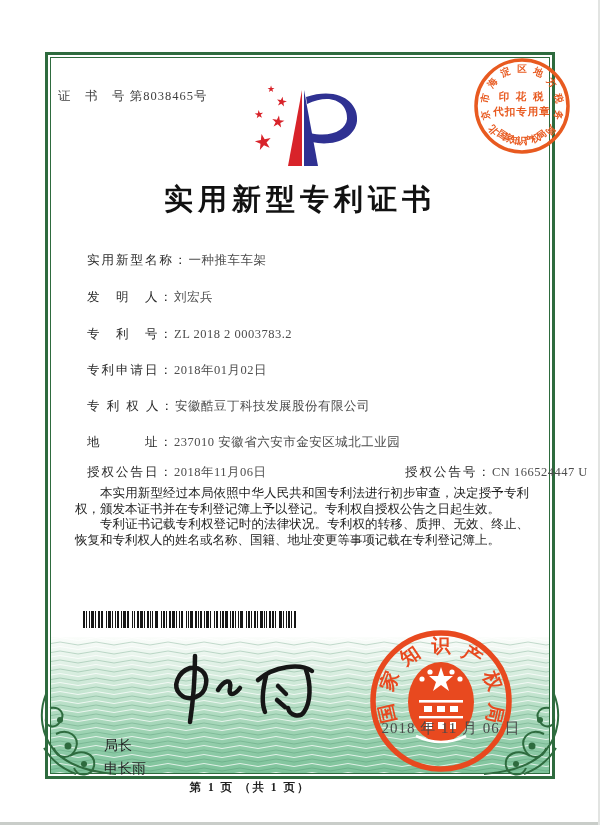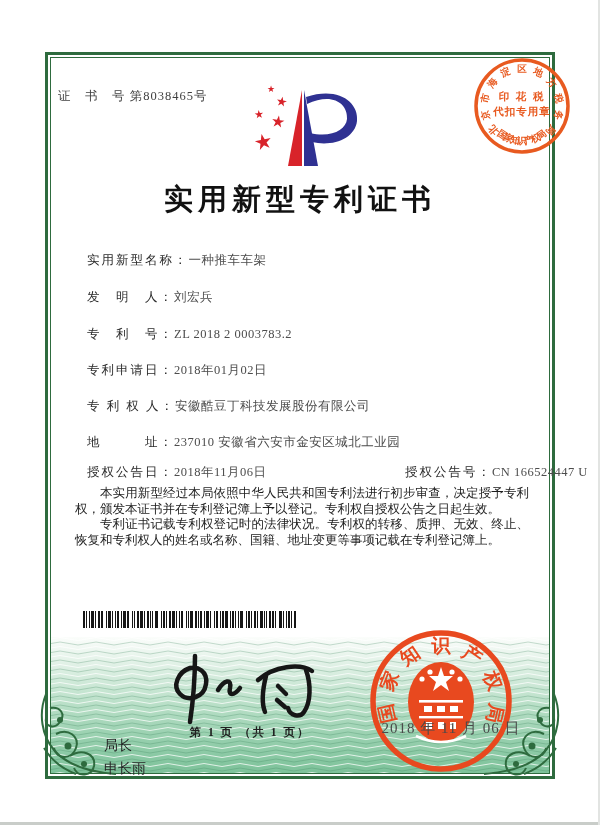--- a/index.html
+++ b/index.html
@@ -38,21 +38,21 @@
         background:linear-gradient(180deg,#fbfdfb 0%,#e3f2e8 18%,#bfe2cc 45%,#96cfad 75%,#7dc29a 100%);}
   .band svg{position:absolute;inset:0;}
 
   .ornament{position:absolute;z-index:3;}
   .signer{position:absolute;left:104px;top:688px;z-index:4;font-family:"Liberation Sans","DejaVu Sans",sans-serif;
           font-size:14px;color:#252525;line-height:23px;margin-top:46px;}
   .signature{position:absolute;left:160px;top:652px;z-index:4;}
   .seal-office{position:absolute;left:366px;top:626px;z-index:5;}
   .issue-date{position:absolute;left:366px;top:719px;width:170px;z-index:6;text-align:center;
               font-size:15px;color:#4a4a4a;letter-spacing:1px;}
-  .page-footer{position:absolute;left:0;top:725px;width:500px;text-align:center;z-index:6;
+  .page-footer{position:absolute;left:0;top:780px;width:500px;text-align:center;z-index:6;
                font-size:11.5px;font-weight:bold;color:#202020;letter-spacing:2px;}
   .seal-tax{position:absolute;left:466px;top:50px;z-index:7;}
 </style>
 </head>
 <body>
 
 <div class="page">
 
   <div class="frame">
     <div class="frame-inner"></div>

